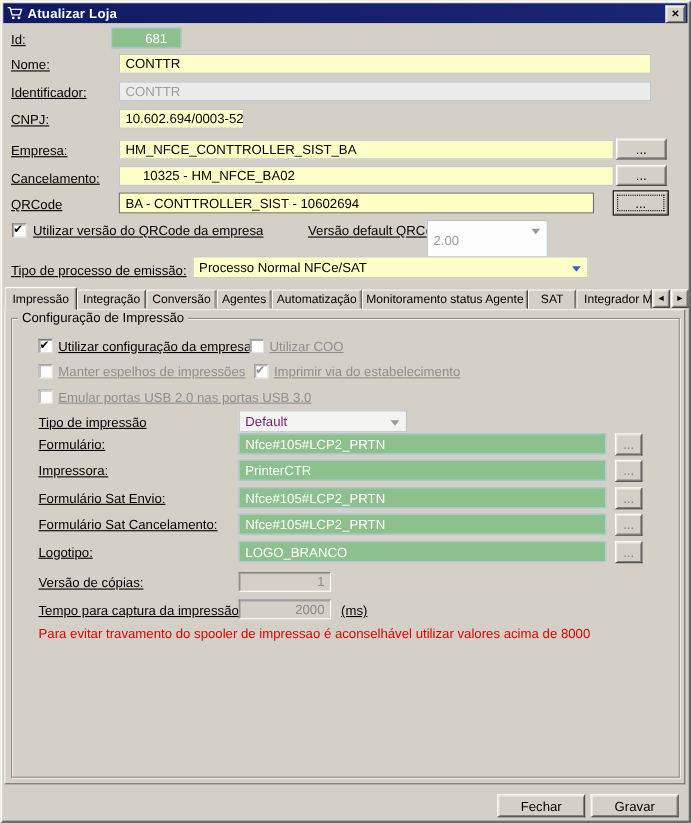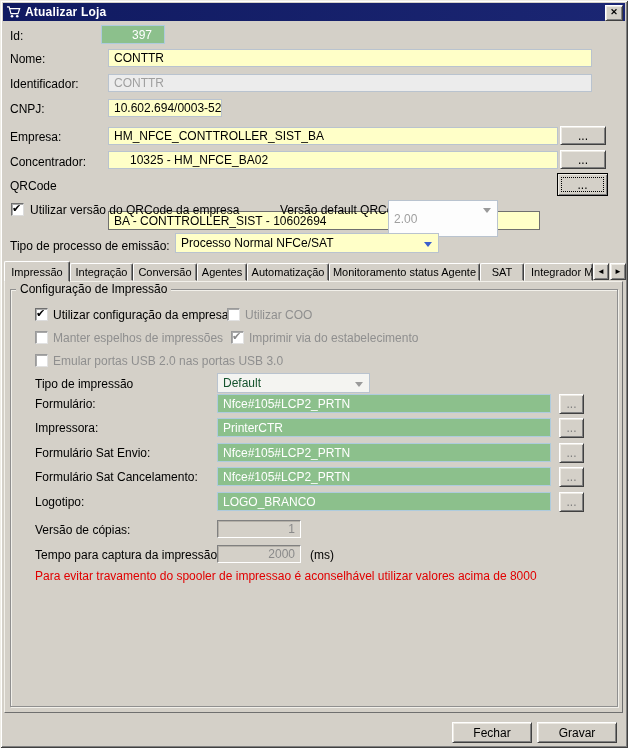--- a/index.html
+++ b/index.html
@@ -6,21 +6,21 @@
   body{width:628px;height:748px;font-family:"Liberation Sans",sans-serif;background:#d4d0c8;position:relative;overflow:hidden;}
   .window{position:absolute;inset:0;background:#d4d0c8;
     box-shadow:inset 1px 1px 0 #efede6, inset -1px -1px 0 #404040, inset 2px 2px 0 #fff, inset -2px -2px 0 #808080;}
   .titlebar{position:absolute;left:3px;top:3px;right:3px;height:18px;
     background:linear-gradient(90deg,#101a61,#1b2673);display:flex;align-items:center;padding-left:3px;box-sizing:border-box;}
   .titlebar .title{color:#fff;font-weight:bold;font-size:12px;margin-left:4px;letter-spacing:.2px;}
   .cart{width:15px;height:14px;display:inline-block;}
   .closebtn{position:absolute;right:5px;top:5px;width:16px;height:14px;background:#d4d0c8;
     border:1px solid;border-color:#fff #404040 #404040 #fff;box-shadow:inset 1px 1px 0 #ece9e2, inset -1px -1px 0 #808080;
     font-size:9px;font-weight:bold;line-height:12px;text-align:center;color:#000;cursor:default;}
-  .lbl{position:absolute;font-size:12px;color:#000;white-space:nowrap;}
+  .lbl{position:absolute;font-size:12px;color:#000;white-space:nowrap;text-decoration:underline;}
   .lbl.gray{color:#8f8f8f;}
   .fld{position:absolute;font-size:12px;display:flex;align-items:center;padding:0 5px;box-sizing:border-box;
     white-space:nowrap;overflow:hidden;}
   .yellow{background:#ffffc8;border:1px solid #b9c3cf;color:#000;}
   .greenf{background:#8cc08c;border:1px solid #aecbdd;color:#fff;}
   .disfld{background:#ececec;border:1px solid #b9c3cf;color:#9f9f9f;}
   .inset{background:#d4d0c8;border:1px solid;border-color:#808080 #fff #fff #808080;
     box-shadow:inset 1px 1px 0 #b4b0a8;color:#8a8a8a;justify-content:flex-end;}
   .btn3d{position:absolute;background:#d4d0c8;border:1px solid;border-color:#fff #404040 #404040 #fff;
     box-shadow:inset 1px 1px 0 #ece9e2, inset -1px -1px 0 #808080;
@@ -60,53 +60,53 @@
         <path d="M1 2h2.3l2 7.2h7.5l1.8-5.4H4" fill="none" stroke="#ffffff" stroke-width="1.3"></path>
         <circle cx="6.4" cy="12" r="1.4" fill="#ffffff"></circle>
         <circle cx="12" cy="12" r="1.4" fill="#ffffff"></circle>
       </svg>
     </span>
     <span class="title">Atualizar Loja</span>
   </div>
   <div class="closebtn">✕</div>
 
   <span class="lbl" style="left:10px;top:29px;">Id:</span>
-  <div class="fld greenf" style="left:101px;top:25px;width:64px;height:19px;justify-content:flex-end;padding-right:12px;">397</div>
+  <div class="fld greenf" style="left:101px;top:25px;width:64px;height:19px;justify-content:flex-end;padding-right:12px;">681</div>
 
   <span class="lbl" style="left:10px;top:52px;">Nome:</span>
   <div class="fld yellow" style="left:108px;top:49px;width:484px;height:18px;">CONTTR</div>
 
   <span class="lbl" style="left:10px;top:77px;">Identificador:</span>
   <div class="fld disfld" style="left:108px;top:74px;width:484px;height:18px;">CONTTR</div>
 
   <span class="lbl" style="left:10px;top:102px;">CNPJ:</span>
   <div class="fld yellow" style="left:108px;top:99px;width:114px;height:18px;">10.602.694/0003-52</div>
 
   <span class="lbl" style="left:10px;top:130px;">Empresa:</span>
   <div class="fld yellow" style="left:108px;top:127px;width:450px;height:18px;text-align:right;">HM_NFCE_CONTTROLLER_SIST_BA</div>
   <div class="btn3d" style="left:560px;top:126px;width:46px;height:19px;">...</div>
 
-  <span class="lbl" style="left:10px;top:155px;">Concentrador:</span>
+  <span class="lbl" style="left:10px;top:155px;">Cancelamento:</span>
   <div class="fld yellow" style="left:108px;top:151px;width:450px;height:18px;padding-left:21px;">10325 - HM_NFCE_BA02</div>
   <div class="btn3d" style="left:560px;top:150px;width:46px;height:19px;">...</div>
 
   <span class="lbl" style="left:10px;top:179px;">QRCode</span>
-  <div class="fld yellow" style="left:108px;top:175px;width:432px;height:19px;border-color:#6f6f6f;margin-top:36px;">BA - CONTTROLLER_SIST - 10602694</div>
+  <div class="fld yellow" style="left:108px;top:175px;width:432px;height:19px;border-color:#6f6f6f;">BA - CONTTROLLER_SIST - 10602694</div>
   <div class="btn3d focused" style="left:557px;top:173px;width:51px;height:23px;">...</div>
 
   <span class="cb checked" style="left:11px;top:203px;"></span>
   <span class="lbl" style="left:30px;top:203px;">Utilizar versão do QRCode da empresa</span>
   <span class="lbl" style="left:280px;top:203px;">Versão default QRCode:</span>
   <div class="fld" style="left:388px;top:200px;width:110px;height:37px;background:#fdfdfd;border:1px solid #b9c3cf;color:#9f9f9f;">
     <span>2.00</span>
     <span class="arrow"></span>
   </div>
 
   <span class="lbl" style="left:10px;top:239px;">Tipo de processo de emissão:</span>
-  <div class="fld yellow" style="left:175px;top:233px;width:264px;height:20px;">
+  <div class="fld yellow" style="left:175px;top:233px;width:360px;height:20px;">
     <span>Processo Normal NFCe/SAT</span>
     <span class="arrow blue" style="top:8px;"></span>
   </div>
 
   <div class="tabs">
     <div class="tab active" style="width:66px;">Impressão</div>
     <div class="tab" style="width:63px;">Integração</div>
     <div class="tab" style="width:64px;">Conversão</div>
     <div class="tab" style="width:50px;">Agentes</div>
     <div class="tab" style="width:82px;">Automatização</div>
@@ -128,21 +128,21 @@
 
   <span class="cb dis z2" style="left:35px;top:331px;"></span>
   <span class="lbl gray z2" style="left:53px;top:331px;">Manter espelhos de impressões</span>
   <span class="cb dis checked z2" style="left:231px;top:331px;"></span>
   <span class="lbl gray z2" style="left:249px;top:331px;">Imprimir via do estabelecimento</span>
 
   <span class="cb dis z2" style="left:35px;top:354px;"></span>
   <span class="lbl gray z2" style="left:53px;top:354px;">Emular portas USB 2.0 nas portas USB 3.0</span>
 
   <span class="lbl z2" style="left:35px;top:377px;">Tipo de impressão</span>
-  <div class="fld z2" style="left:217px;top:373px;width:153px;height:20px;background:#f4f4f1;border:1px solid #b9c3cf;color:#14532d;">
+  <div class="fld z2" style="left:217px;top:373px;width:153px;height:20px;background:#f4f4f1;border:1px solid #b9c3cf;color:#701a75;">
     <span>Default</span>
     <span class="arrow" style="top:8px;"></span>
   </div>
 
   <span class="lbl z2" style="left:35px;top:397px;">Formulário:</span>
   <div class="fld greenf z2" style="left:217px;top:394px;width:334px;height:19px;">Nfce#105#LCP2_PRTN</div>
   <div class="btn3d dim z2" style="left:559px;top:394px;width:25px;height:20px;">...</div>
 
   <span class="lbl z2" style="left:35px;top:421px;">Impressora:</span>
   <div class="fld greenf z2" style="left:217px;top:418px;width:334px;height:19px;">PrinterCTR</div>

